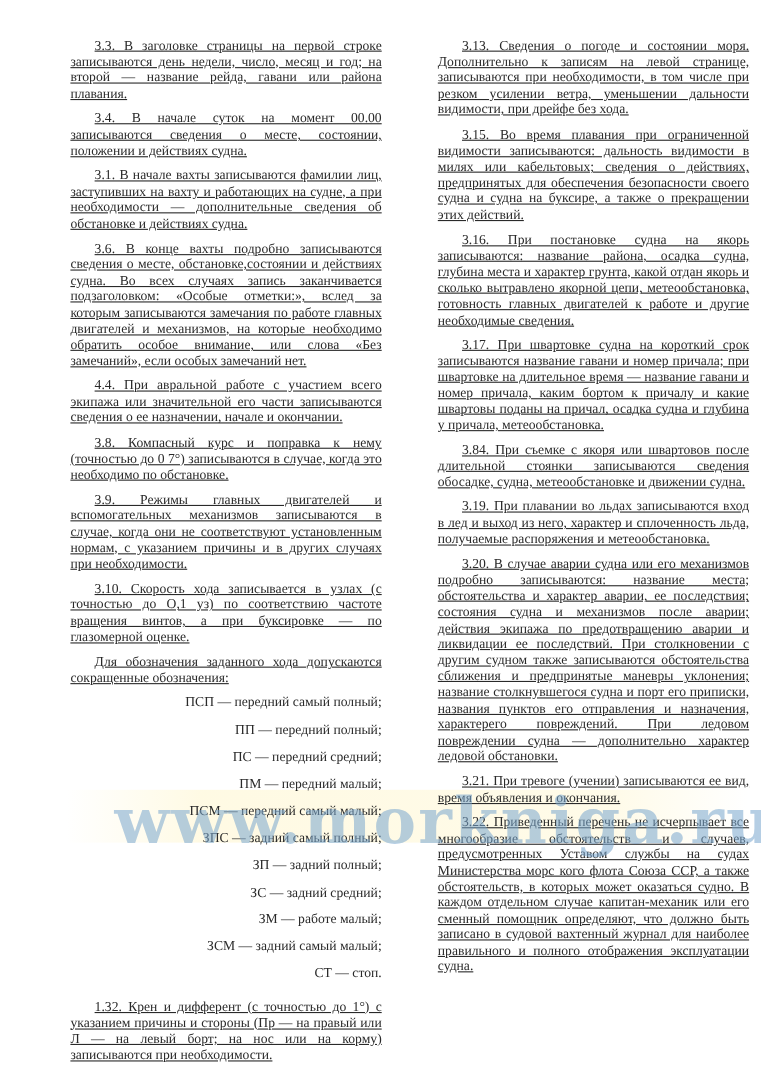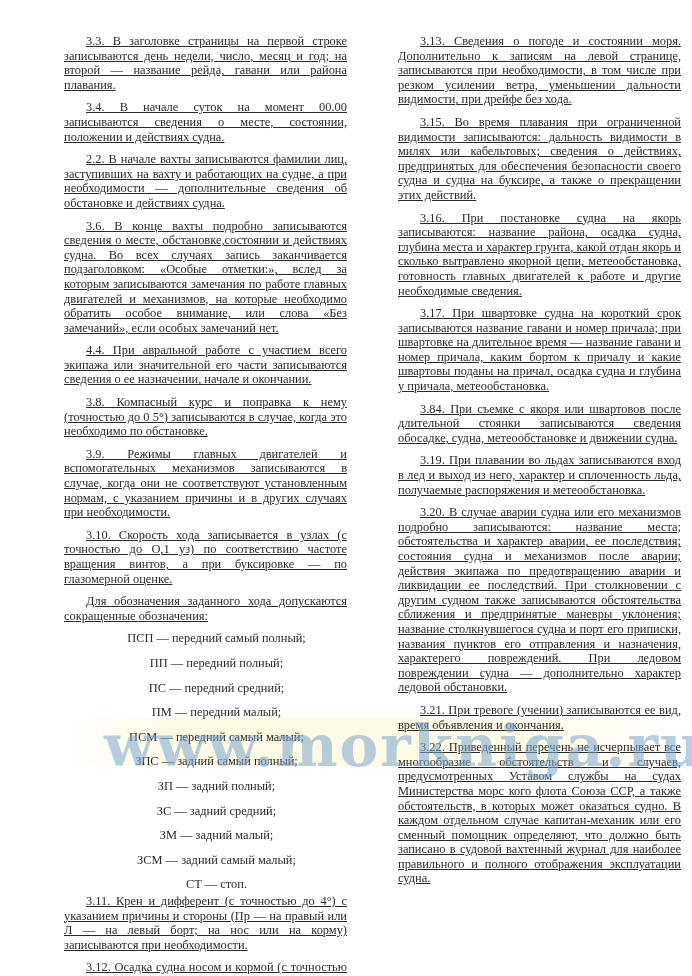--- a/index.html
+++ b/index.html
@@ -10,21 +10,21 @@
   }
   .col {
     position: absolute; top: 34px;
     font-family: "Liberation Serif", "DejaVu Serif", serif;
     font-size: 12.4px; line-height: 14.6px; color: #2a2a2a;
     text-align: justify; hyphens: manual;
   }
   .col-left { left: 64px; width: 283px; }
   .col-right { left: 366px; width: 283px; margin-left: 32px; }
   .para { margin: 0 0 8px 0; text-indent: 22px; text-decoration: underline; }
-  .abbr { margin: 0 0 10px 0; padding-left: 22px; text-indent: 0; text-align: center; }
+  .abbr { margin: 0 0 10px 0; padding-left: 22px; text-indent: 0; text-align: right; }
   .watermark-band {
     position: absolute; left: 60px; top: 718px; width: 620px; height: 48px;
     background: linear-gradient(90deg, rgba(255,248,215,0) 0%, rgba(255,246,205,0.55) 20%, rgba(255,246,205,0.45) 80%, rgba(255,248,215,0) 100%);
     z-index: 1;
   }
   .watermark {
     position: absolute; left: 104px; top: 712px;
     font-family: "DejaVu Serif", "Liberation Serif", serif;
     font-weight: bold; font-size: 58px; letter-spacing: 2px;
     color: rgba(120,165,205,0.55); z-index: 3; white-space: nowrap;
@@ -33,43 +33,43 @@
   .col { z-index: 2; }
 </style>
 </head>
 <body>
 
 <div class="page">
 
   <div class="col col-left">
     <p class="para">3.3. В заголовке страницы на первой строке записываются день недели, число, месяц и год; на второй — название рейда, гавани или района плавания.</p>
     <p class="para">3.4. В начале суток на момент 00.00 записываются сведения о месте, состоянии, положении и действиях судна.</p>
-    <p class="para">2.2. В начале вахты записываются фамилии лиц, заступивших на вахту и работающих на судне, а при необходимости — дополнительные сведения об обстановке и действиях судна.</p>
+    <p class="para">3.1. В начале вахты записываются фамилии лиц, заступивших на вахту и работающих на судне, а при необходимости — дополнительные сведения об обстановке и действиях судна.</p>
     <p class="para">3.6. В конце вахты подробно записываются сведения о месте, обстановке,состоянии и действиях судна. Во всех случаях запись заканчивается подзаголовком: «Особые отметки:», вслед за которым записываются замечания по работе главных двигателей и механизмов, на которые необходимо обратить особое внимание, или слова «Без замечаний», если особых замечаний нет.</p>
     <p class="para">4.4. При авральной работе с участием всего экипажа или значительной его части записываются сведения о ее назначении, начале и окончании.</p>
-    <p class="para">3.8. Компасный курс и поправка к нему (точностью до 0 5°) записываются в случае, когда это необходимо по обстановке.</p>
+    <p class="para">3.8. Компасный курс и поправка к нему (точностью до 0 7°) записываются в случае, когда это необходимо по обстановке.</p>
     <p class="para">3.9. Режимы главных двигателей и вспомогательных механизмов записываются в случае, когда они не соответствуют установленным нормам, с указанием причины и в других случаях при необходимости.</p>
     <p class="para">3.10. Скорость хода записывается в узлах (с точностью до О,1 уз) по соответствию частоте вращения винтов, а при буксировке — по глазомерной оценке.</p>
     <p class="para">Для обозначения заданного хода допускаются сокращенные обозначения:</p>
 
     <div>
       <p class="abbr">ПСП — передний самый полный;</p>
       <p class="abbr">ПП — передний полный;</p>
       <p class="abbr">ПС — передний средний;</p>
       <p class="abbr">ПМ — передний малый;</p>
       <p class="abbr">ПСМ — передний самый малый;</p>
       <p class="abbr">ЗПС — задний самый полный;</p>
       <p class="abbr">ЗП — задний полный;</p>
       <p class="abbr">ЗС — задний средний;</p>
-      <p class="abbr">ЗМ — задний малый;</p>
+      <p class="abbr">ЗМ — работе малый;</p>
       <p class="abbr">ЗСМ — задний самый малый;</p>
-      <p class="abbr" style="margin-bottom:2px">СТ — стоп.</p>
+      <p class="abbr" style="margin-bottom:16px">СТ — стоп.</p>
     </div>
 
-    <p class="para">3.11. Крен и дифферент (с точностью до 4°) с указанием причины и стороны (Пр — на правый или Л — на левый борт; на нос или на корму) записываются при необходимости.</p>
+    <p class="para">1.32. Крен и дифферент (с точностью до 1°) с указанием причины и стороны (Пр — на правый или Л — на левый борт; на нос или на корму) записываются при необходимости.</p>
     <p class="para">3.12. Осадка судна носом и кормой (с точностью до 0,1 м) записывается при необходимости.</p>
   </div>
 
   <div class="col col-right">
     <p class="para">3.13. Сведения о погоде и состоянии моря. Дополнительно к записям на левой странице, записываются при необходимости, в том числе при резком усилении ветра, уменьшении дальности видимости, при дрейфе без хода.</p>
     <p class="para">3.15. Во время плавания при ограниченной видимости записываются: дальность видимости в милях или кабельтовых; сведения о действиях, предпринятых для обеспечения безопасности своего судна и судна на буксире, а также о прекращении этих действий.</p>
     <p class="para">3.16. При постановке судна на якорь записываются: название района, осадка судна, глубина места и характер грунта, какой отдан якорь и сколько вытравлено якорной цепи, метеообстановка, готовность главных двигателей к работе и другие необходимые сведения.</p>
     <p class="para">3.17. При швартовке судна на короткий срок записываются название гавани и номер причала; при швартовке на длительное время — название гавани и номер причала, каким бортом к причалу и какие швартовы поданы на причал, осадка судна и глубина у причала, метеообстановка.</p>
     <p class="para">3.84. При съемке с якоря или швартовов после длительной стоянки записываются сведения обосадке, судна, метеообстановке и движении судна.</p>
     <p class="para">3.19. При плавании во льдах записываются вход в лед и выход из него, характер и сплоченность льда, получаемые распоряжения и метеообстановка.</p>

